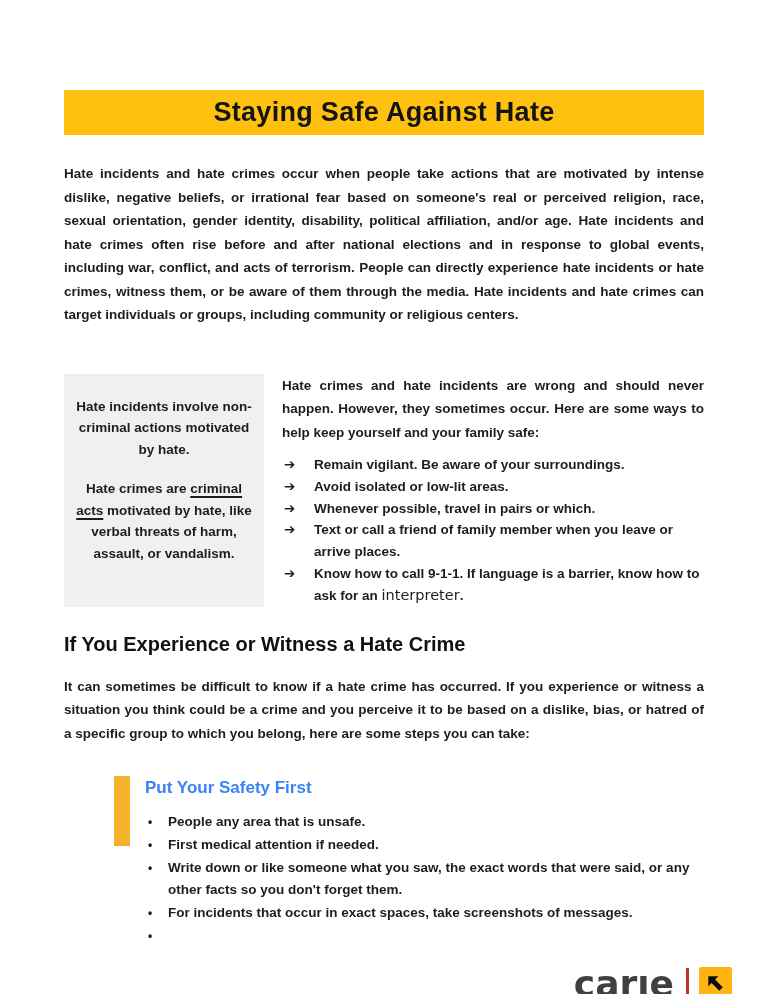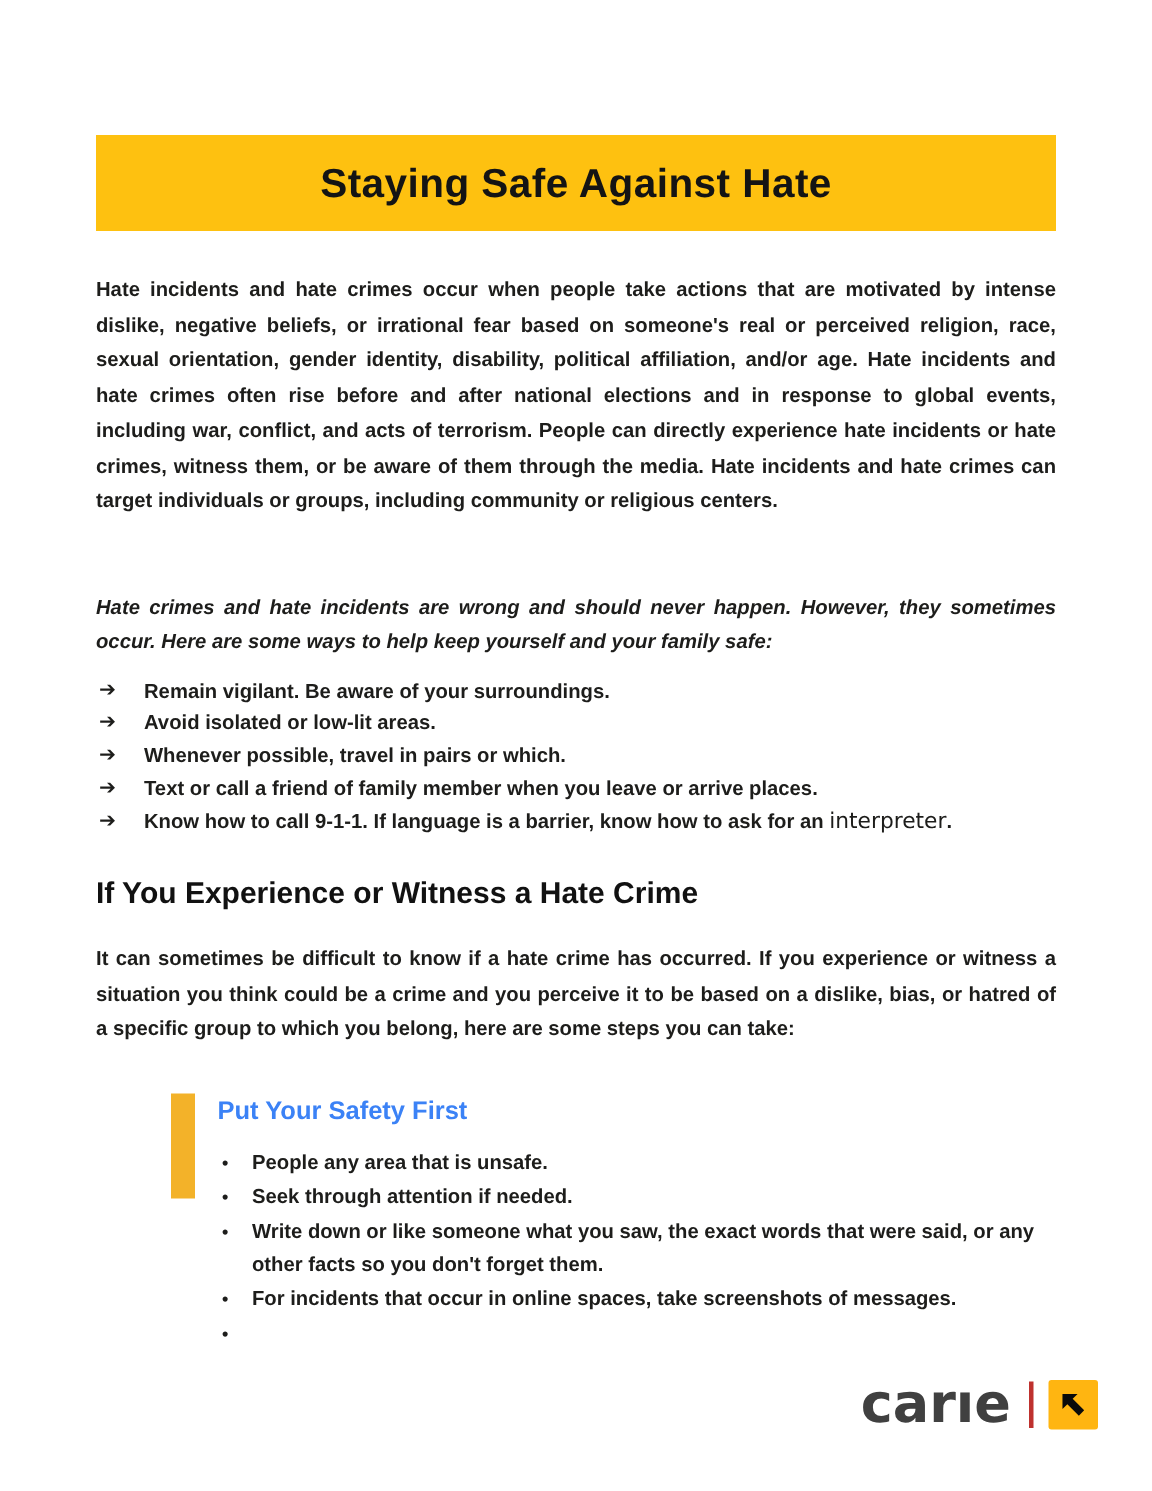--- a/index.html
+++ b/index.html
@@ -12,21 +12,21 @@
     height: 994px;
     margin: 0 auto;
     background: #ffffff;
     overflow: hidden;
     padding-top: 90px;
   }
   .content { padding: 0 64px; }
 
   
   .banner {
-    height: 64px;
+    height: 45px;
     background: #FEC110;
     display: flex;
     align-items: center;
     justify-content: center;
     margin-bottom: 27px;
   }
   .banner h1 {
     font-size: 27px;
     font-weight: bold;
     letter-spacing: 0.3px;
@@ -58,21 +58,21 @@
     font-weight: bold;
     line-height: 21.5px;
   }
   .callout p + p { margin-top: 18px; }
   .callout .u {
     text-decoration: underline;
     text-decoration-thickness: 1.5px;
     text-underline-offset: 2.5px;
   }
   .col-right { flex: 1; min-width: 0; }
-  .col-right .para { margin-bottom: 10px; font-style: italic; }
+  .col-right .para { margin-bottom: 10px; }
 
   ul.arrow-list { list-style: none; }
   ul.arrow-list li {
     display: flex;
     font-size: 13.5px;
     font-weight: bold;
     line-height: 21.8px;
   }
   ul.arrow-list .marker {
     width: 32px;
@@ -167,20 +167,24 @@
   <div class="content">
 
     <div class="banner">
       <h1>Staying Safe Against Hate</h1>
     </div>
 
     <p class="para intro">Hate incidents and hate crimes occur when people take actions that are motivated by intense dislike, negative beliefs, or irrational fear based on someone's real or perceived religion, race, sexual orientation, gender identity, disability, political affiliation, and/or age. Hate incidents and hate crimes often rise before and after national elections and in response to global events, including war, conflict, and acts of terrorism. People can directly experience hate incidents or hate crimes, witness them, or be aware of them through the media. Hate incidents and hate crimes can target individuals or groups, including community or religious centers.</p>
 
     <div class="two-col">
 
+      <aside class="callout">
+        <p><span>Hate incidents involve non-criminal actions motivated by hate.</span></p>
+        <p><span>Hate crimes are </span><span class="u">criminal acts</span><span> motivated by hate, like verbal threats of harm, assault, or vandalism.</span></p>
+      </aside>
 
       <div class="col-right">
         <p class="para">Hate crimes and hate incidents are wrong and should never happen. However, they sometimes occur. Here are some ways to help keep yourself and your family safe:</p>
         <ul class="arrow-list">
           <li>
             <span class="marker">➔</span>
             <span>Remain vigilant. Be aware of your surroundings.</span>
           </li>
           <li>
             <span class="marker">➔</span>
@@ -209,29 +213,29 @@
       <div class="ybar"></div>
       <div class="safety-content">
         <h3>Put Your Safety First</h3>
         <ul class="dot-list">
           <li>
             <span class="dot">•</span>
             <span>People any area that is unsafe.</span>
           </li>
           <li>
             <span class="dot">•</span>
-            <span>Seek through attention if needed.</span>
+            <span>First medical attention if needed.</span>
           </li>
           <li>
             <span class="dot">•</span>
             <span>Write down or like someone what you saw, the exact words that were said, or any other facts so you don't forget them.</span>
           </li>
           <li>
             <span class="dot">•</span>
-            <span>For incidents that occur in online spaces, take screenshots of messages.</span>
+            <span>For incidents that occur in exact spaces, take screenshots of messages.</span>
           </li>
           <li>
             <span class="dot">•</span>
           </li>
         </ul>
       </div>
     </div>
   </div>
 
   <div class="footer">

